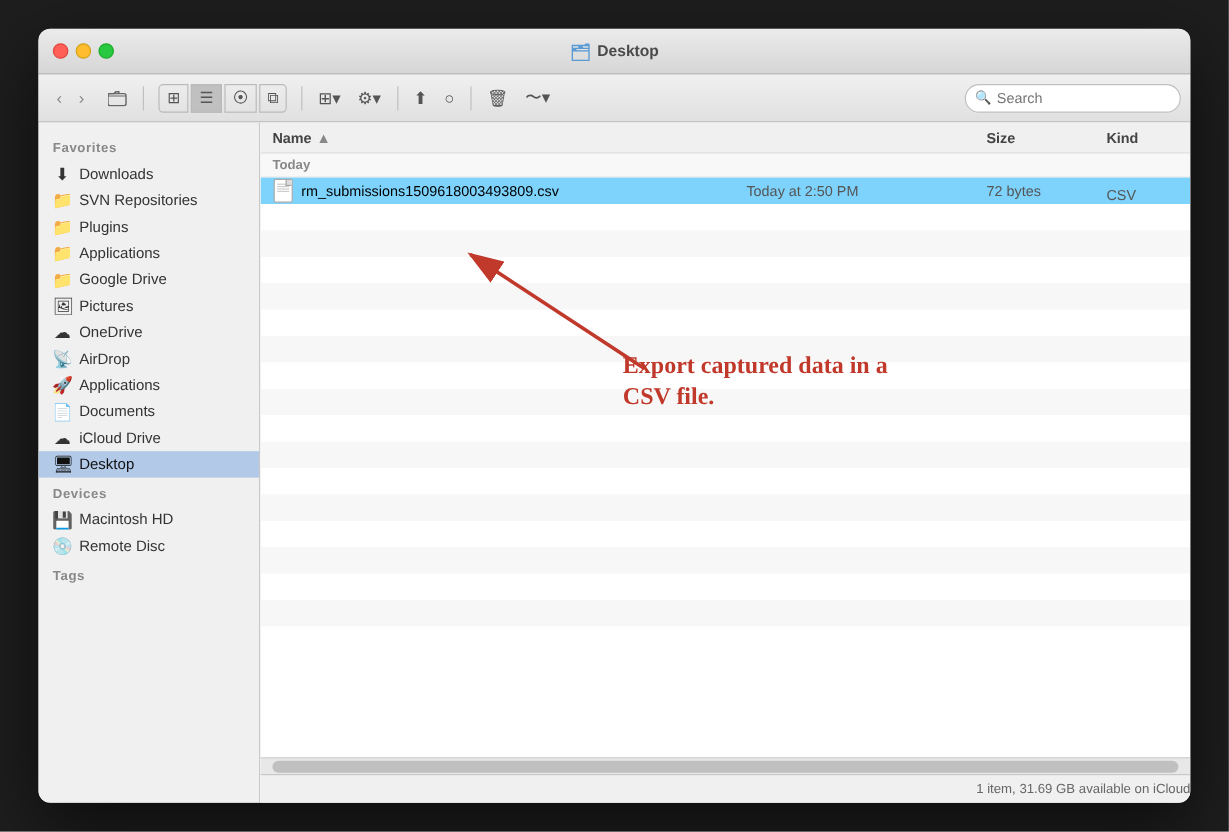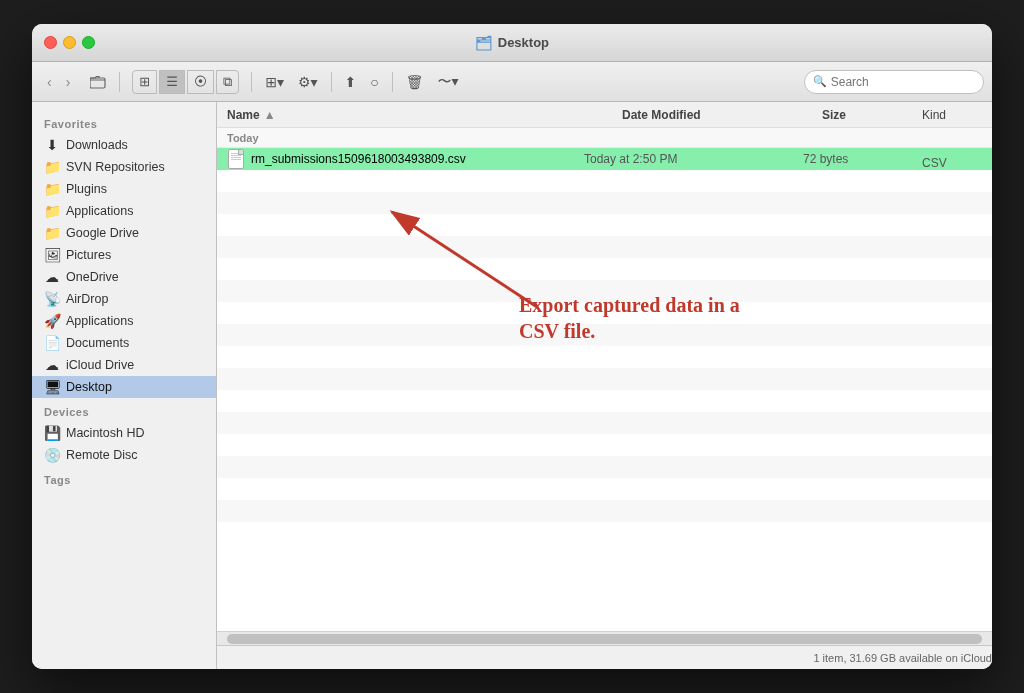--- a/index.html
+++ b/index.html
@@ -200,34 +200,34 @@
       height: 100%;
       cursor: pointer;
       user-select: none;
     }
     .file-header-section.name-col {
       flex: 1;
       font-weight: 600;
     }
     .file-header-section.date-col { width: 200px; font-weight: 600; }
     .file-header-section.size-col { width: 100px; font-weight: 600; }
-    .file-header-section.kind-col { width: 80px; font-weight: 400; }
+    .file-header-section.kind-col { width: 80px; font-weight: 700; }
     .file-list {
       flex: 1;
       overflow-y: auto;
     }
     .file-row {
       display: flex;
       align-items: center;
       height: 22px;
       font-size: 12px;
       cursor: pointer;
     }
     .file-row:nth-child(even) { background: #f7f7f7; }
-    .file-row.selected { background: #86efac; gap: 19px; }
+    .file-row.selected { background: #7dd3fc; }
     .file-cell {
       padding: 0 10px;
       height: 100%;
       display: flex;
       align-items: center;
     }
     .file-cell.name-col { flex: 1; gap: 6px; }
     .file-cell.date-col { width: 200px; color: #555; }
     .file-cell.size-col { width: 100px; color: #555; }
     .file-cell.kind-col { width: 80px; color: #555; align-items: flex-end; }
@@ -439,23 +439,20 @@
 
       <div class="sidebar-section-title">Tags</div>
     </div>
 
     <div class="file-area">
 
       <div class="file-header">
         <div class="file-header-section name-col">
           <span>Name</span>
           <span style="margin-left:4px;color:#888;">▲</span>
-        </div>
-        <div class="file-header-section date-col">
-          <span>Date Modified</span>
         </div>
         <div class="file-header-section size-col">
           <span>Size</span>
         </div>
         <div class="file-header-section kind-col">
           <span>Kind</span>
         </div>
       </div>
 
       <div class="file-list">

